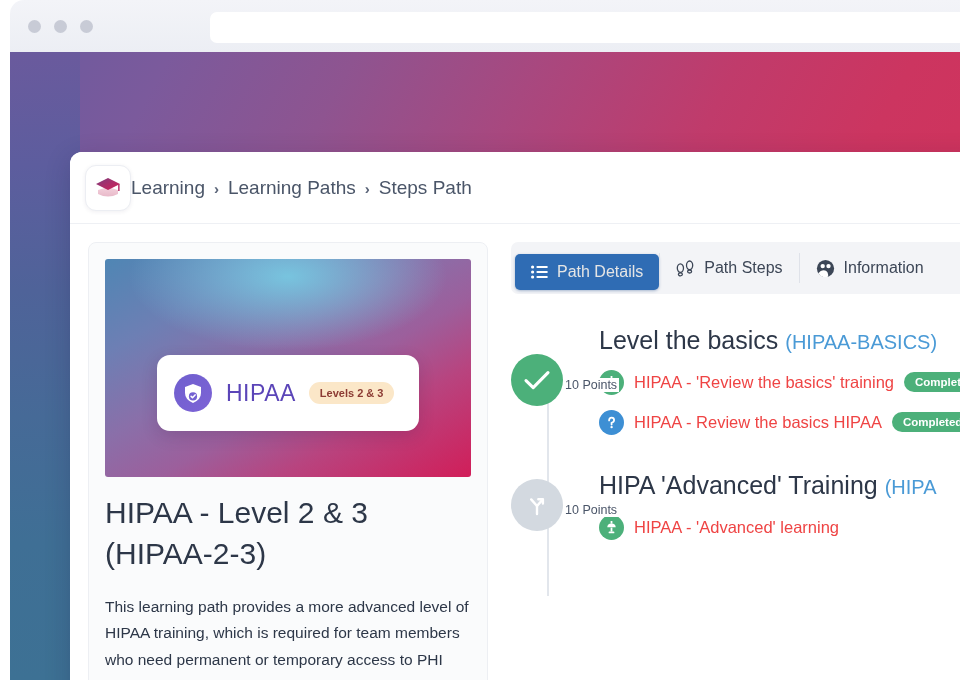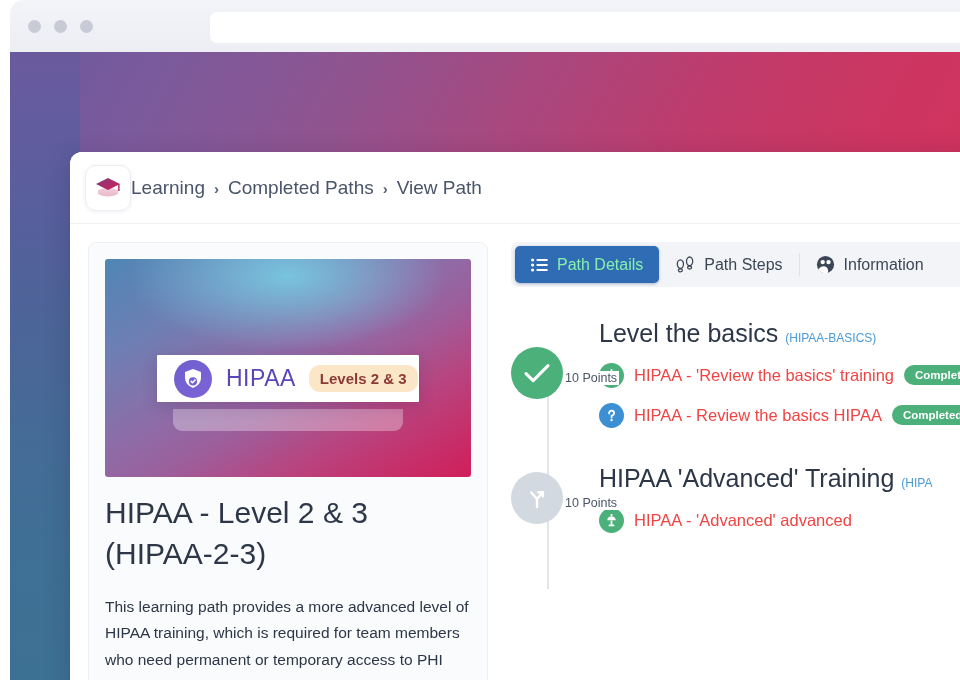--- a/index.html
+++ b/index.html
@@ -126,23 +126,23 @@
         #4f86b4 0%,
         #6d7fb4 22%,
         #8a6fa9 42%,
         #9c5f9c 58%,
         #b8447f 74%,
         #d11e59 100%);
   }
   #hero-card {
     position: absolute;
     left: 52px; top: 96px;
-    width: 262px; height: 47px;
+    width: 262px; height: 76px;
     background: #fff;
-    border-radius: 1px;
+    border-radius: 13px;
     display: flex; align-items: center;
     padding-left: 17px;
     box-shadow: 0 5px 16px rgba(60,20,70,.18);
     z-index: 2;
   }
   #hero-card-shadow {
     position: absolute;
     left: 68px; top: 150px;
     width: 230px; height: 22px;
     background: rgba(255,255,255,.32);
@@ -159,21 +159,21 @@
     font-size: 23px;
     letter-spacing: .5px;
     color: #5b45b8;
     margin-left: 14px;
     font-weight: 400;
   }
   #hero-level-badge {
     margin-left: 13px;
     background: #fbe7c8;
     color: #8c3b34;
-    font-size: 15px;
+    font-size: 11px;
     font-weight: bold;
     padding: 5px 11px;
     border-radius: 11px;
     white-space: nowrap;
   }
 
   #path-title {
     margin-top: 16px;
     font-size: 30px;
     font-weight: 400;
@@ -202,22 +202,23 @@
     display: flex; align-items: center; gap: 9px;
     padding: 9px 16px;
     font-size: 16px;
     color: #3c4656;
     border-radius: 5px;
     white-space: nowrap;
     cursor: pointer;
   }
   .tab.active {
     background: #2f6cb4;
-    color: #86efac;
+    color: #e5e5e5;
     box-shadow: 0 1px 3px rgba(25,70,130,.35);
+    margin-top: 8px;
   }
   .tab-div { width: 1px; background: #dfe2e9; margin: 7px 0; }
 
   
   #steps { margin-top: 32px; position: relative; }
   .step { display: flex; position: relative; margin-bottom: 36px; }
   .step-rail {
     width: 74px; flex: none;
     display: flex; flex-direction: row; align-items: center;
     position: relative;
@@ -243,21 +244,21 @@
     position: relative; z-index: 2;
     background: #fff; padding: 0 2px;
   }
   .step-main { padding-left: 14px; min-width: 0; flex: 1; }
   .step-heading {
     font-size: 25px;
     color: #2d3748;
     white-space: nowrap;
     line-height: 1.15;
   }
-  .step-code { color: #4a9ad6; font-size: 12px; }
+  .step-code { color: #4a9ad6; font-size: 20px; }
 
   .sub-item {
     display: flex; align-items: center; gap: 10px;
     margin-top: 15px;
     white-space: nowrap;
   }
   .sub-icon {
     width: 25px; height: 25px; border-radius: 50%;
     display: flex; align-items: center; justify-content: center;
     flex: none;
@@ -303,23 +304,23 @@
             </linearGradient>
           </defs>
           <path d="M13 10 L3 13 L3 17 Q13 22 23 17 L23 13 Z" fill="url(#capg2)"></path>
           <path d="M13 1 L25 7 L13 13 L1 7 Z" fill="url(#capg)"></path>
           <rect x="23.1" y="7" width="1.5" height="7" fill="#b8306a"></rect>
         </svg>
       </div>
       <div id="breadcrumb">
         <span class="crumb">Learning</span>
         <span class="crumb-sep">›</span>
-        <span class="crumb">Completed Paths</span>
+        <span class="crumb">Learning Paths</span>
         <span class="crumb-sep">›</span>
-        <span class="crumb">View Path</span>
+        <span class="crumb">Steps Path</span>
       </div>
     </div>
 
     <div id="body-area">
 
       <div id="left-card">
         <div id="hero">
           <div id="hero-card-shadow"></div>
           <div id="hero-card">
             <div id="shield-badge">
@@ -429,34 +430,34 @@
                 <svg width="24" height="24" viewBox="0 0 24 24">
                   <path d="M12 21 L12 13 L6.2 6.4" stroke="#ffffff" stroke-width="2.4" fill="none" stroke-linecap="round" stroke-linejoin="round"></path>
                   <path d="M12 13 L17.6 6.6" stroke="#ffffff" stroke-width="2.4" fill="none" stroke-linecap="round" stroke-linejoin="round"></path>
                   <path d="M17.9 6.3 L13.3 6.3 M17.9 6.3 L17.9 10.6" stroke="#ffffff" stroke-width="2.4" fill="none" stroke-linecap="round" stroke-linejoin="round"></path>
                 </svg>
               </div>
               <div class="step-points">10 Points</div>
             </div>
             <div class="step-main">
               <div class="step-heading">
-                <span>HIPAA 'Advanced' Training</span>
+                <span>HIPA 'Advanced' Training</span>
                 <span class="step-code">(HIPA</span>
               </div>
 
               <div class="sub-item">
                 <span class="sub-icon training">
                   <svg width="15" height="15" viewBox="0 0 15 15">
                     <rect x="6.6" y="1" width="1.8" height="2.6" fill="#ffffff"></rect>
                     <path d="M3.3 7.2 Q3.3 3.4 7.5 3.4 Q11.7 3.4 11.7 7.2 Z" fill="#ffffff"></path>
                     <rect x="6.6" y="7.6" width="1.8" height="4" fill="#ffffff"></rect>
                     <rect x="4.6" y="11.4" width="5.8" height="1.9" rx=".9" fill="#ffffff"></rect>
                   </svg>
                 </span>
-                <span class="sub-label">HIPAA - 'Advanced' advanced</span>
+                <span class="sub-label">HIPAA - 'Advanced' learning</span>
               </div>
             </div>
           </div>
 
         </div>
       </div>
     </div>
   </div>
 </div>
 

